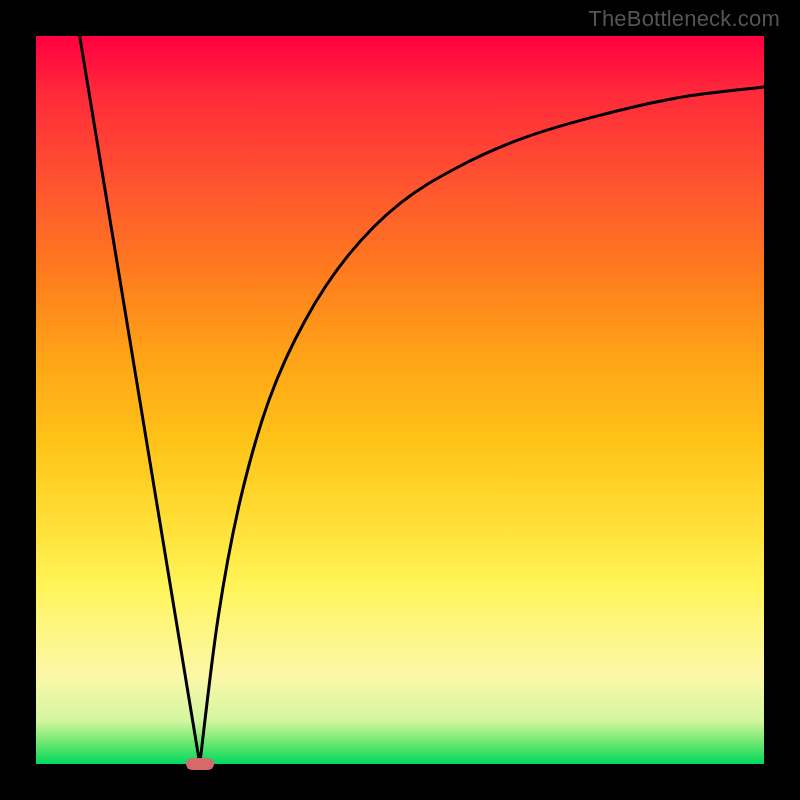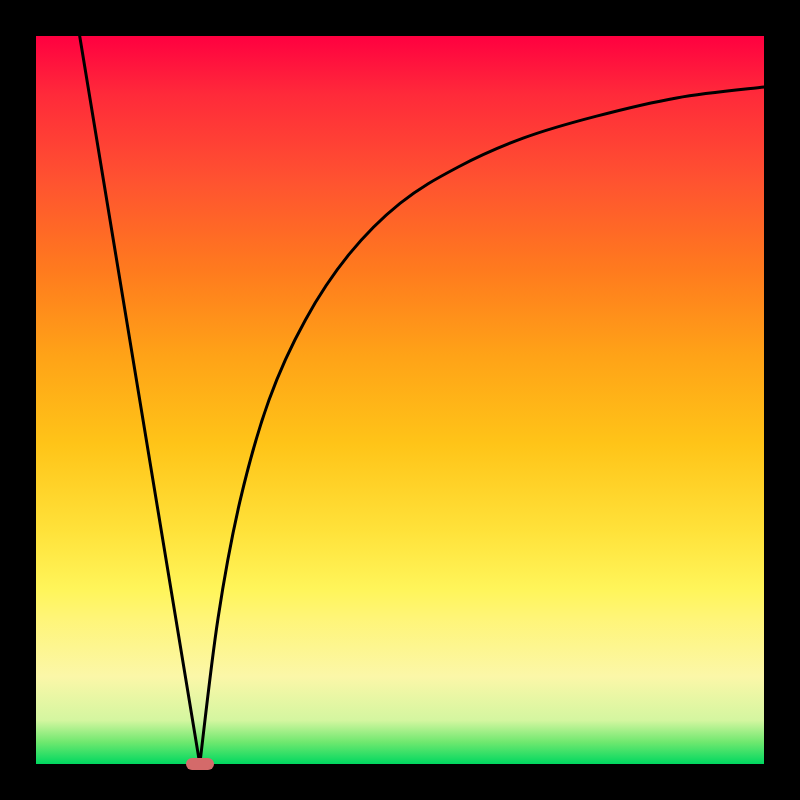--- a/index.html
+++ b/index.html
@@ -70,13 +70,14 @@
 </head>
 <body>
 
 <div class="frame">
   <div class="plot-area">
     <svg class="curve" viewBox="0 0 728 728" preserveAspectRatio="none">
       <path d="M 43.68 0 L 163.8 728 L 163.8 728 C 167.1 701.8, 174.8 629.6, 182.0 582.4 C 189.2 535.2, 194.7 505.2, 203.8 465.9 C 213.0 426.6, 221.2 396.8, 233.0 364.0 C 244.8 331.2, 254.9 310.1, 269.4 283.9 C 283.8 257.7, 296.0 239.4, 313.0 218.4 C 330.1 197.4, 344.3 183.2, 364.0 167.4 C 383.7 151.7, 400.0 142.8, 422.2 131.0 C 444.5 119.2, 462.9 111.1, 487.8 101.9 C 512.7 92.7, 533.0 87.3, 560.6 80.1 C 588.1 72.9, 610.5 67.1, 640.6 61.9 C 670.8 56.6, 712.3 52.9, 728.0 51.0" fill="none" stroke="#000000" stroke-width="3" stroke-linecap="round" id="curvePath"></path>
     </svg>
     <div class="marker" id="marker" style="left: 163.8px; top: 728px; background: rgb(212, 106, 106);"></div>
   </div>
+  <div class="attribution">TheBottleneck.com</div>
 </div>
 
 </body></html>

